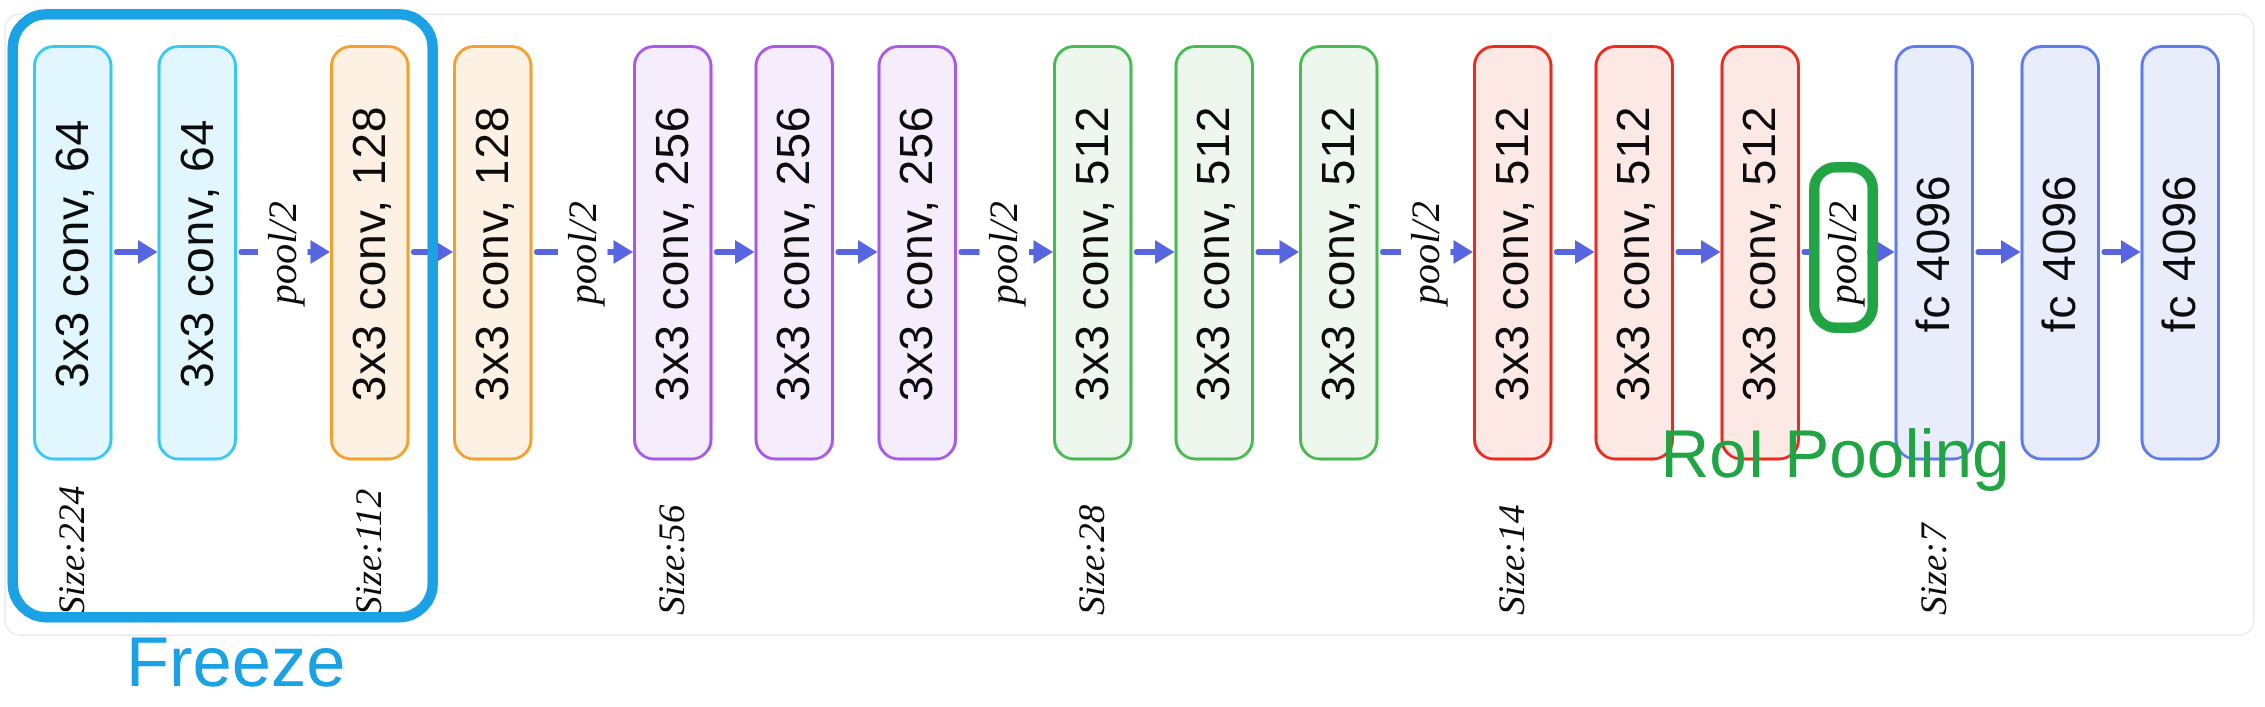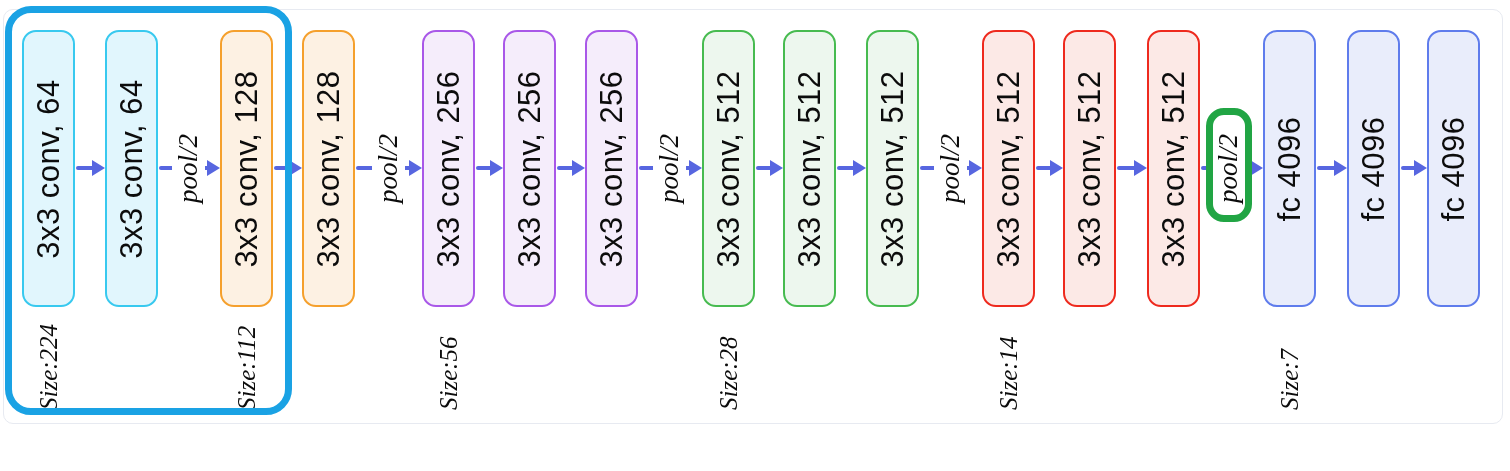--- a/index.html
+++ b/index.html
@@ -107,20 +107,22 @@
   }
 </style>
 </head>
 <body>
 
 <div id="stage" style="--freeze: #1aa2e4; --roi: #21a544;">
   <div class="frame"></div>
 
   <div class="freeze-box"></div>
   <div class="roi-box"></div>
+  <div class="freeze-label">Freeze</div>
+  <div class="roi-label">RoI Pooling</div>
 <div class="block" style="left: 22px; border-color: rgb(56, 201, 239); background: rgb(225, 246, 253);">
       <span class="blabel">3x3 conv, 64</span>
     </div>
     <span class="size-label" style="left: 63.5px;">Size:224</span>
     <div class="aline" style="left: 76px; width: 18px; background: rgb(87, 102, 224);"></div>
     <div class="ahead" style="left: 92px; border-left-color: rgb(87, 102, 224);"></div>
     <div class="block" style="left: 105px; border-color: rgb(56, 201, 239); background: rgb(225, 246, 253);">
       <span class="blabel">3x3 conv, 64</span>
     </div>
     <div class="aline" style="left: 159px; width: 50px; background: rgb(87, 102, 224);"></div>

